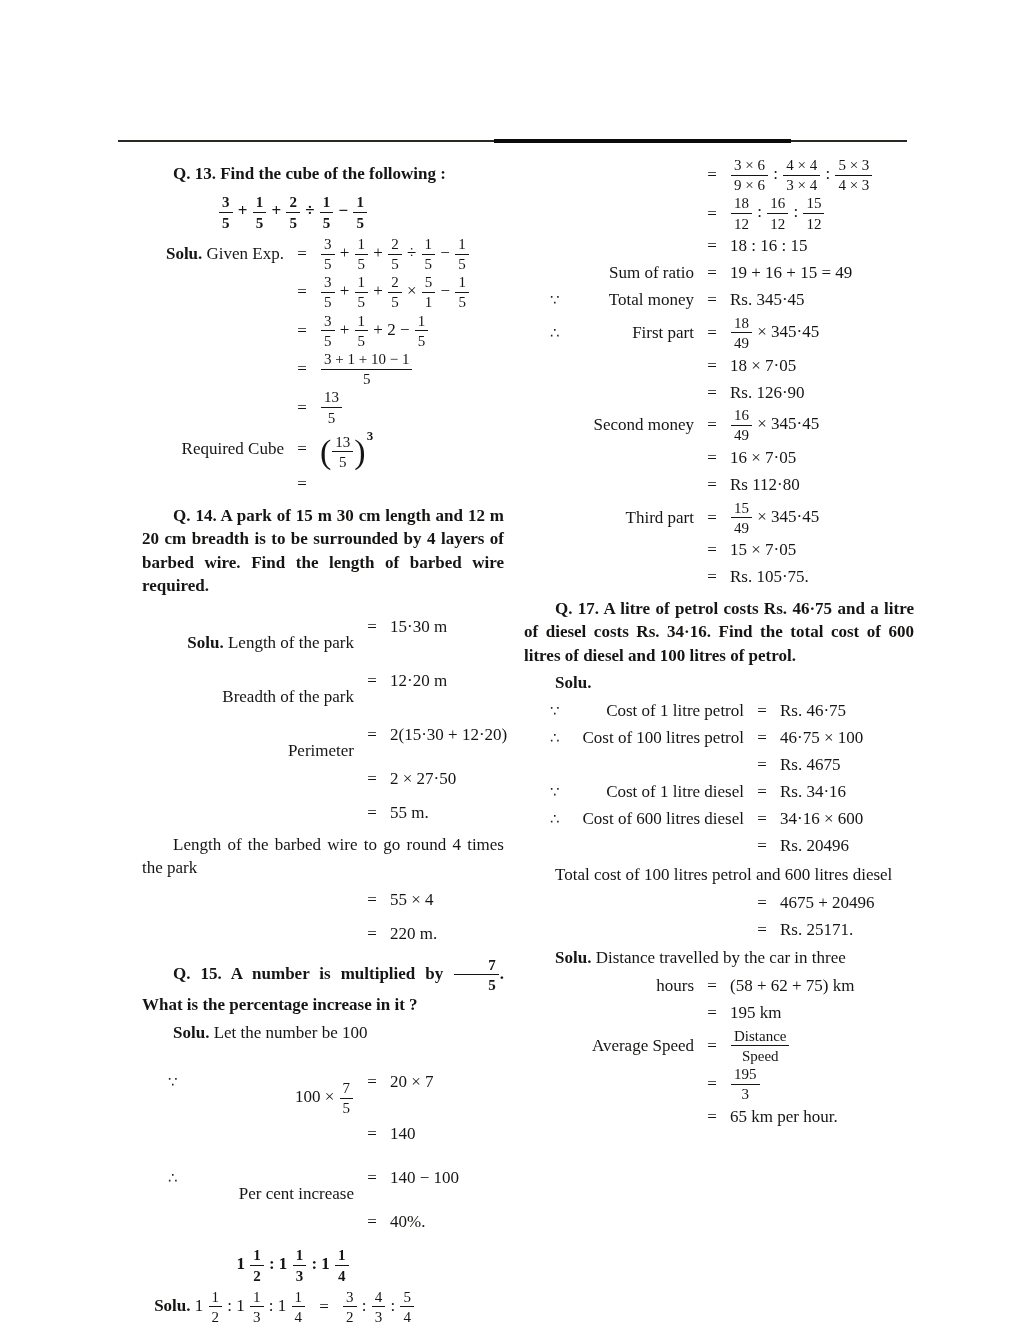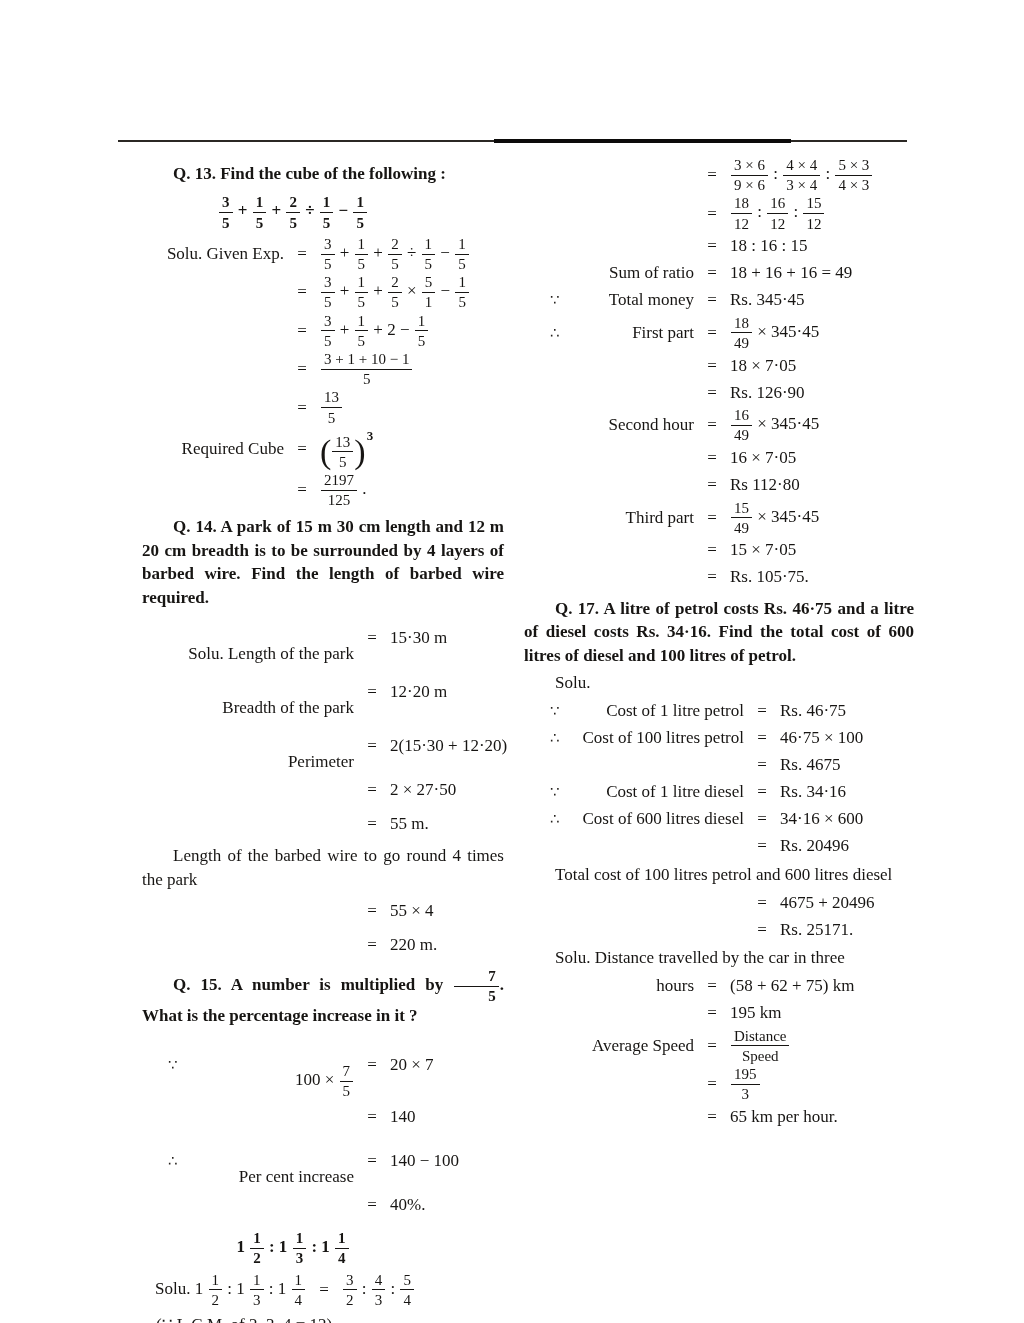--- a/index.html
+++ b/index.html
@@ -15,21 +15,21 @@
   .col { flex:none; }
   .col-left { width:362px; }
   .col-right { width:390px; }
 
   .qtitle { font-weight:bold; line-height:1.38; margin:7px 0 3px; }
   .para { line-height:1.38; margin:4px 0; }
   .indent { text-indent:31px; }
   .pad { padding-left:31px; }
   .justify { text-align:justify; }
   .lcm { text-align:left; padding-right:2px; margin:5px 14px; }
-  .b { font-weight:normal; }
+  .b { font-weight:bold; }
 
   .eq { position:relative; display:flex; align-items:center; min-height:25px; margin:2px 0; }
   .mark { position:absolute; left:26px; top:50%; transform:translateY(-50%); font-size:15px; color:#24211d; }
   .lhs { flex:none; text-align:right; white-space:nowrap; padding-right:6px; }
   .rel { flex:none; width:24px; text-align:center; }
   .rhs { flex:1; text-align:left; white-space:nowrap; padding-left:6px; }
   .va > .lhs { width:148px; }
   .vb > .lhs { width:218px;margin-top:32px; }
   .vc > .lhs { width:170px; }
   .vd > .lhs { width:176px; }
@@ -84,21 +84,20 @@
           <span class="rhs"><span class="fr"><span class="n">13</span><span class="d">5</span></span></span>
         </div>
         <div class="eq va">
           <span class="lhs"><span class="run">Required Cube</span></span>
           <span class="rel">=</span>
           <span class="rhs"><span class="bigwrap"><span class="paren">(</span><span class="inner"><span class="fr"><span class="n">13</span><span class="d">5</span></span></span><span class="paren">)</span><sup class="exp">3</sup></span></span>
         </div>
         <div class="eq va">
           <span class="lhs"></span>
           <span class="rel">=</span>
-          <span class="rhs"><span class="fr"><span class="n">2197</span><span class="d">125</span></span><span class="run"> .</span></span>
         </div>
         <p class="qtitle indent justify"><span class="run">Q. 14. A park of 15 m 30 cm length and 12 m 20 cm breadth is to be surrounded by 4 layers of barbed wire. Find the length of barbed wire required.</span></p>
         <div class="eq vb">
           <span class="lhs"><span class="run b">Solu.</span><span class="run"> Length of the park</span></span>
           <span class="rel">=</span>
           <span class="rhs"><span class="run">15·30 m</span></span>
         </div>
         <div class="eq vb">
           <span class="lhs"><span class="run">Breadth of the park</span></span>
           <span class="rel">=</span>
@@ -124,20 +123,21 @@
           <span class="lhs"></span>
           <span class="rel">=</span>
           <span class="rhs"><span class="run">55 × 4</span></span>
         </div>
         <div class="eq vb">
           <span class="lhs"></span>
           <span class="rel">=</span>
           <span class="rhs"><span class="run">220 m.</span></span>
         </div>
         <p class="qtitle indent justify"><span class="run">Q. 15. A number is multiplied by </span><span class="fr"><span class="n">7</span><span class="d">5</span></span><span class="run">. What is the percentage increase in it ?</span></p>
+        <p class="para indent"><span class="run b">Solu.</span><span class="run"> Let the number be 100</span></p>
         <div class="eq vb">
           <span class="mark">∵</span>
           <span class="lhs"><span class="run">100 × </span><span class="fr"><span class="n">7</span><span class="d">5</span></span></span>
           <span class="rel">=</span>
           <span class="rhs"><span class="run">20 × 7</span></span>
         </div>
         <div class="eq vb">
           <span class="lhs"></span>
           <span class="rel">=</span>
           <span class="rhs"><span class="run">140</span></span>
@@ -173,21 +173,21 @@
           <span class="rhs"><span class="fr"><span class="n">18</span><span class="d">12</span></span><span class="run"> : </span><span class="fr"><span class="n">16</span><span class="d">12</span></span><span class="run"> : </span><span class="fr"><span class="n">15</span><span class="d">12</span></span></span>
         </div>
         <div class="eq vd">
           <span class="lhs"></span>
           <span class="rel">=</span>
           <span class="rhs"><span class="run">18 : 16 : 15</span></span>
         </div>
         <div class="eq vd">
           <span class="lhs"><span class="run">Sum of ratio</span></span>
           <span class="rel">=</span>
-          <span class="rhs"><span class="run">18 + 16 + 16 = 49</span></span>
+          <span class="rhs"><span class="run">19 + 16 + 15 = 49</span></span>
         </div>
         <div class="eq vd">
           <span class="mark">∵</span>
           <span class="lhs"><span class="run">Total money</span></span>
           <span class="rel">=</span>
           <span class="rhs"><span class="run">Rs. 345·45</span></span>
         </div>
         <div class="eq vd">
           <span class="mark">∴</span>
           <span class="lhs"><span class="run">First part</span></span>
@@ -198,21 +198,21 @@
           <span class="lhs"></span>
           <span class="rel">=</span>
           <span class="rhs"><span class="run">18 × 7·05</span></span>
         </div>
         <div class="eq vd">
           <span class="lhs"></span>
           <span class="rel">=</span>
           <span class="rhs"><span class="run">Rs. 126·90</span></span>
         </div>
         <div class="eq vd">
-          <span class="lhs"><span class="run">Second hour</span></span>
+          <span class="lhs"><span class="run">Second money</span></span>
           <span class="rel">=</span>
           <span class="rhs"><span class="fr"><span class="n">16</span><span class="d">49</span></span><span class="run"> × 345·45</span></span>
         </div>
         <div class="eq vd">
           <span class="lhs"></span>
           <span class="rel">=</span>
           <span class="rhs"><span class="run">16 × 7·05</span></span>
         </div>
         <div class="eq vd">
           <span class="lhs"></span>

